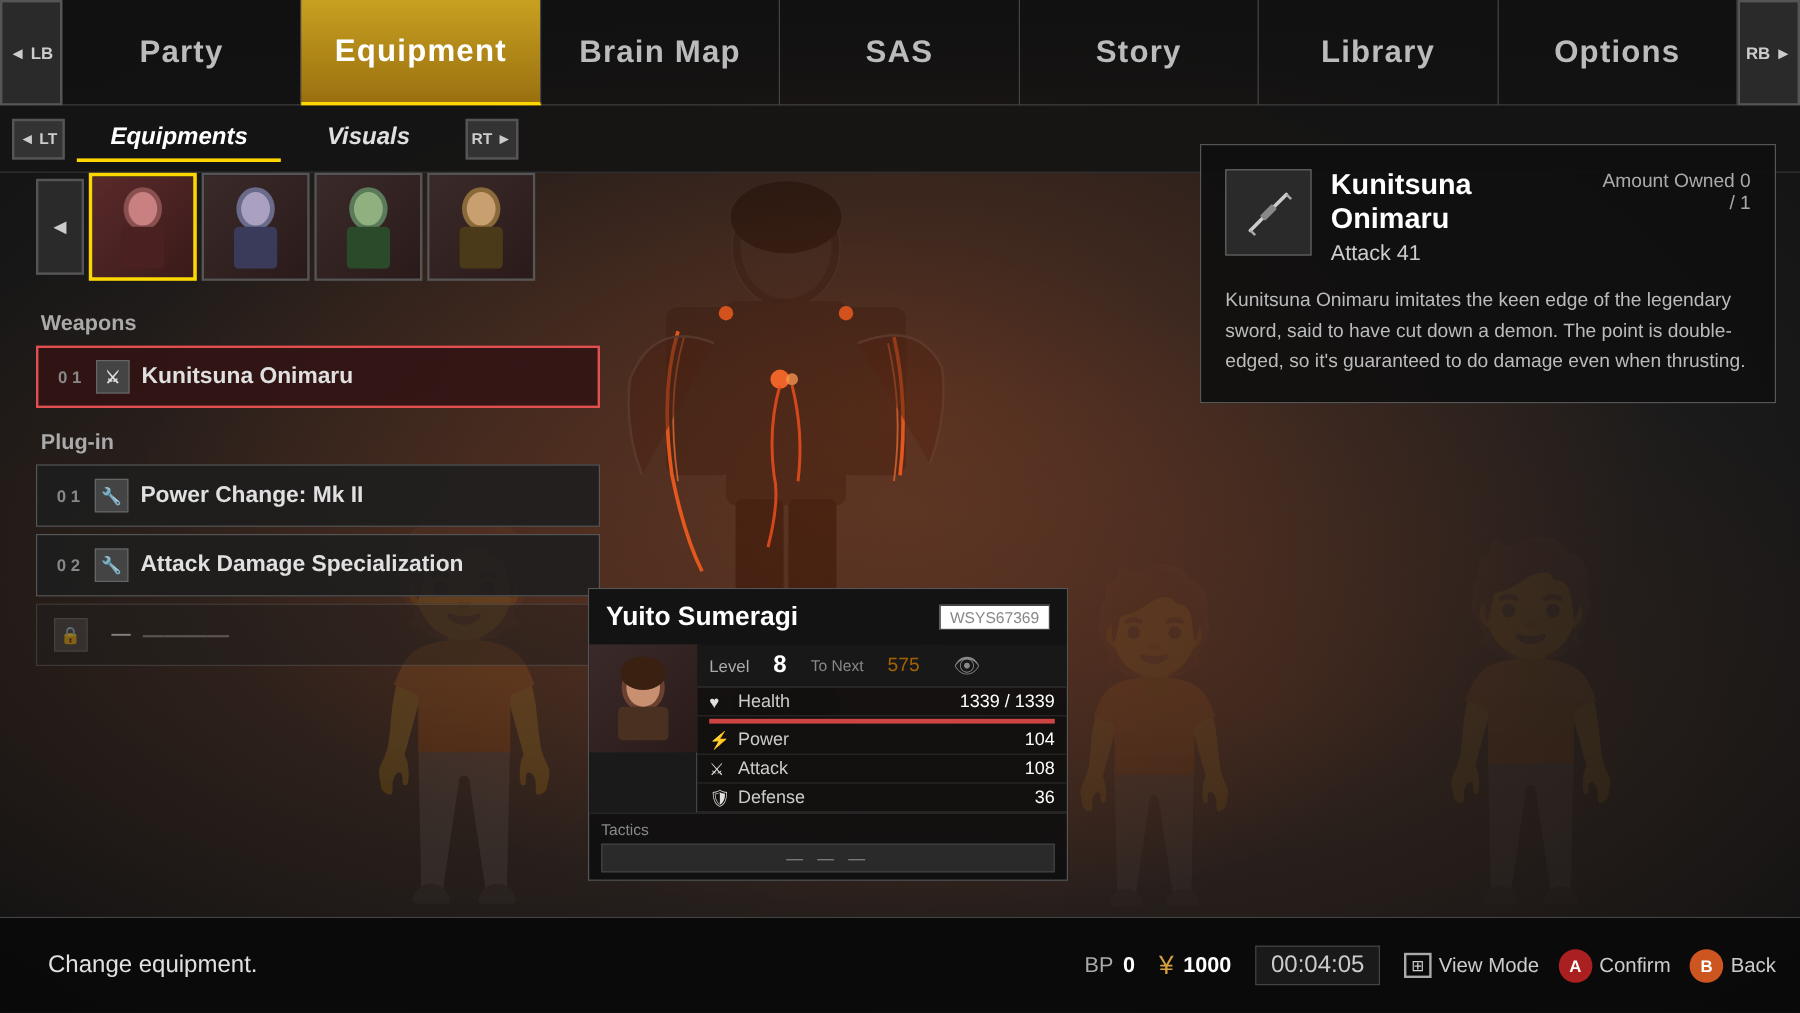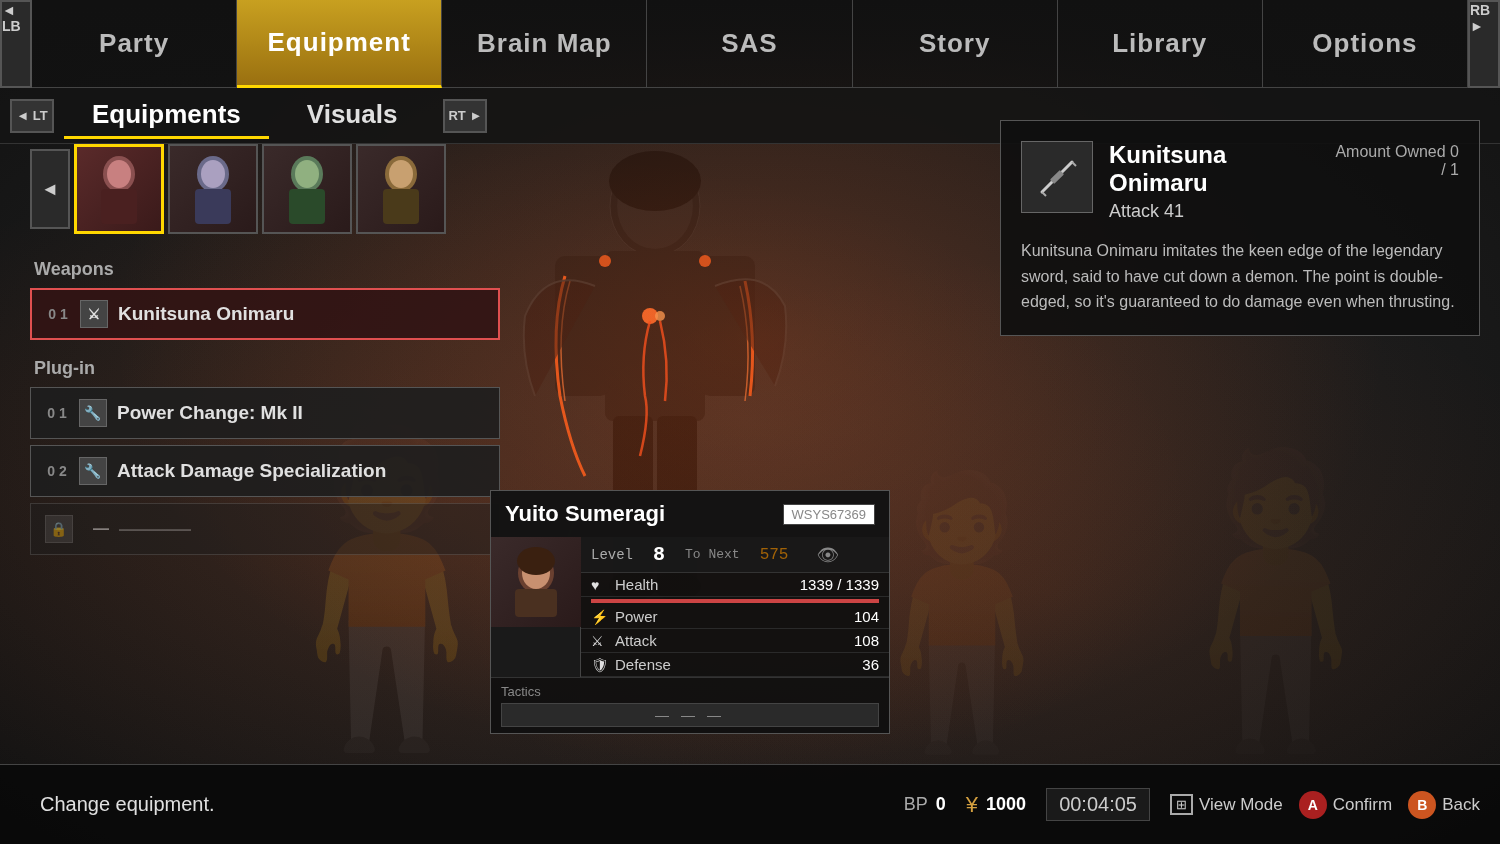--- a/index.html
+++ b/index.html
@@ -27,24 +27,24 @@
       top: 0; left: 0; right: 0;
       height: 88px;
       display: flex;
       align-items: center;
       z-index: 10;
       background: linear-gradient(to bottom, #111 0%, rgba(17,17,17,0.8) 100%);
       border-bottom: 1px solid #444;
     }
 
     .nav-controller-btn {
-      width: 32px;
+      width: 52px;
       height: 88px;
       display: flex;
-      align-items: flex-start;
+      align-items: center;
       justify-content: center;
       background: #2a2a2a;
       border: 2px solid #555;
       color: #ccc;
       font-size: 14px;
       font-weight: bold;
       cursor: pointer;
       flex-shrink: 0;
     }
 
@@ -94,25 +94,26 @@
       display: flex;
       align-items: center;
       justify-content: center;
       font-size: 13px;
       font-weight: bold;
       cursor: pointer;
     }
 
     .sub-nav-tab {
       padding: 6px 28px;
-      font-size: 26px;
+      font-size: 20px;
       font-weight: bold;
       color: #e0e0e0;
       cursor: pointer;
       border-bottom: 3px solid transparent;
+      font-style: italic;
     }
 
     .sub-nav-tab.active {
       color: #fff;
       border-bottom: 3px solid #ffd700;
     }
 
     
     .portraits-row {
       position: absolute;
@@ -287,21 +288,20 @@
       padding: 0;
     }
 
     .card-level-row {
       display: flex;
       align-items: center;
       gap: 20px;
       padding: 6px 10px;
       background: rgba(25,25,25,0.9);
       border-bottom: 1px solid #333;
-      font-family: Liberation Mono, monospace;
     }
 
     .level-label { font-size: 14px; color: #aaa; }
     .level-val { font-size: 20px; font-weight: bold; color: #fff; }
     .next-label { font-size: 13px; color: #888; }
     .next-val { font-size: 16px; color: #a16207; }
 
     .stat-row {
       display: flex;
       align-items: center;

